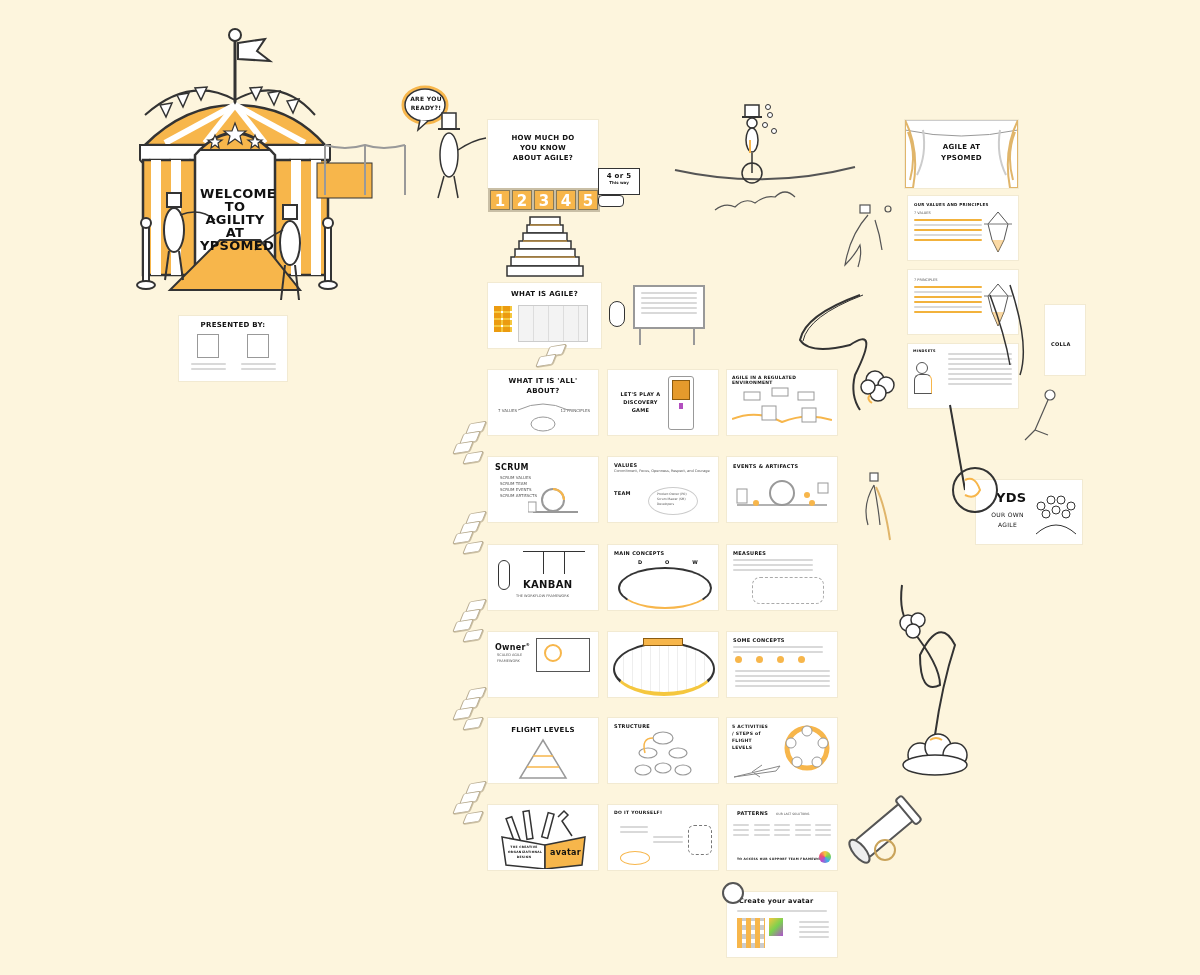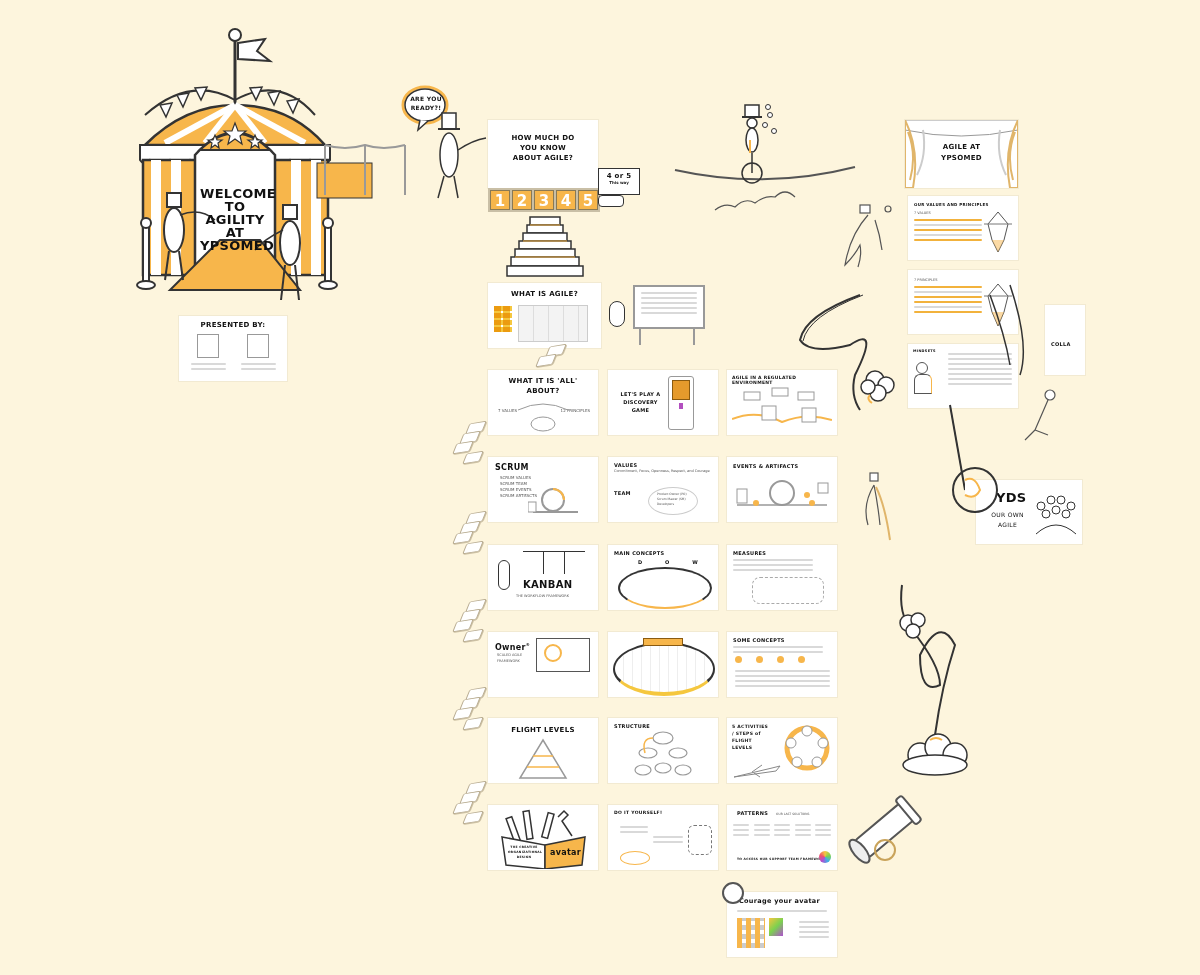--- a/index.html
+++ b/index.html
@@ -428,21 +428,21 @@
         <div class="line"></div>
         <div class="line"></div>
         <div class="line"></div>
       </div>
   </div>
   <div class="ttl" style="position:absolute;left:10px;top:52px;font-size:3px;">TO ACCESS OUR SUPPORT TEAM FRAMEWORKS</div>
   <div style="position:absolute;right:6px;top:46px;width:12px;height:12px;border-radius:50%;background:conic-gradient(#f5c73f,#7bd14f,#3fb0e8,#b04fd1,#f0506e,#f5c73f);"></div>
 </div>
 
 <div class="card" style="left:727px;top:892px;width:110px;height:65px;">
-  <div class="ttl" style="font-size:6.5px;text-transform:none;margin:5px 0 0 12px;">Courage your avatar</div>
+  <div class="ttl" style="font-size:6.5px;text-transform:none;margin:5px 0 0 12px;">Create your avatar</div>
   <div style="position:absolute;left:10px;top:15px;width:90px;">
       <div class="line"></div>
     </div>
   <div style="position:absolute;left:10px;top:26px;width:28px;height:30px;background:repeating-linear-gradient(90deg,#f7b64b 0 5px,transparent 5px 9px),repeating-linear-gradient(0deg,#ccc 0 5px,transparent 5px 9px);"></div>
   <div style="position:absolute;left:42px;top:26px;width:14px;height:18px;background:linear-gradient(135deg,#f5c73f,#7bd14f,#b04fd1);"></div>
   <div style="position:absolute;left:72px;top:26px;width:30px;">
       <div class="line"></div>
       <div class="line"></div>
       <div class="line"></div>
       <div class="line"></div>

